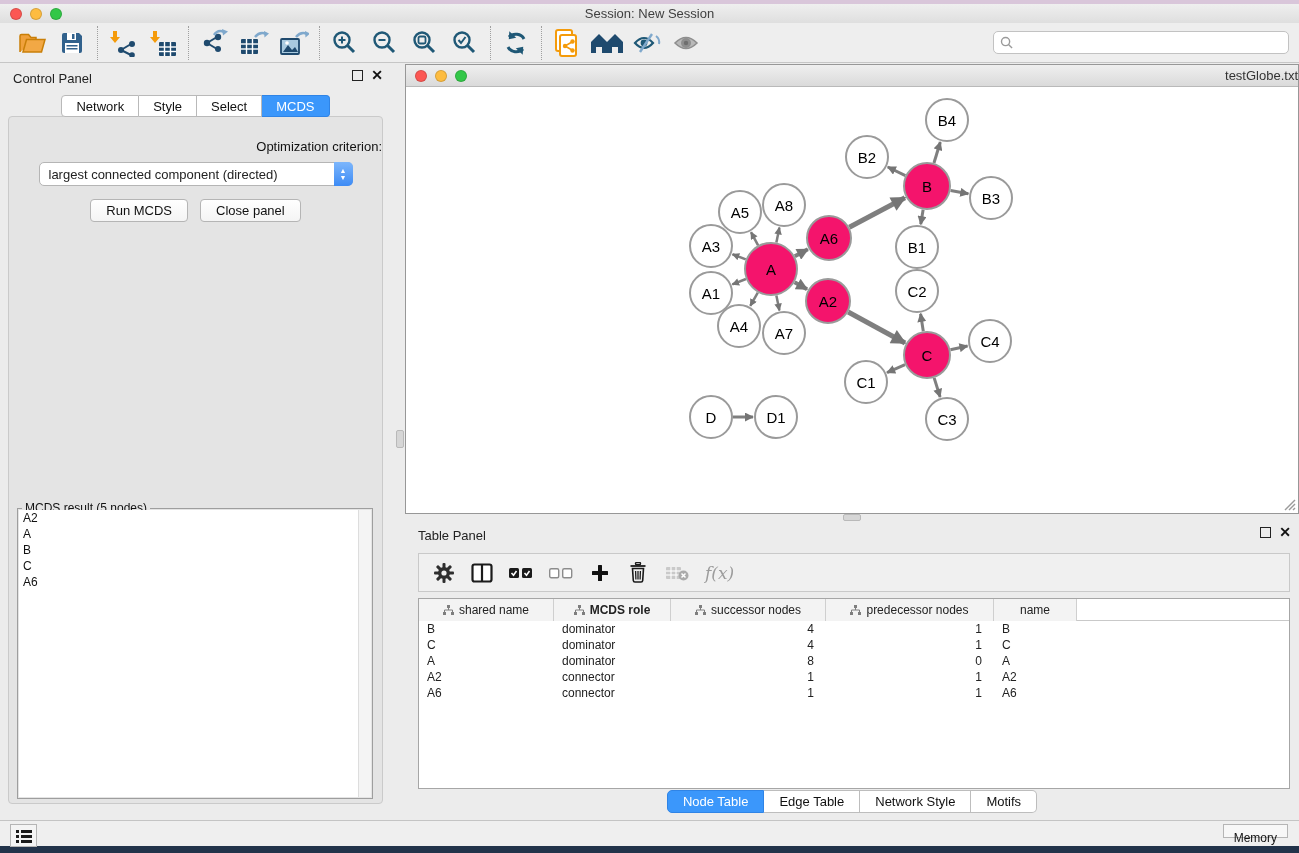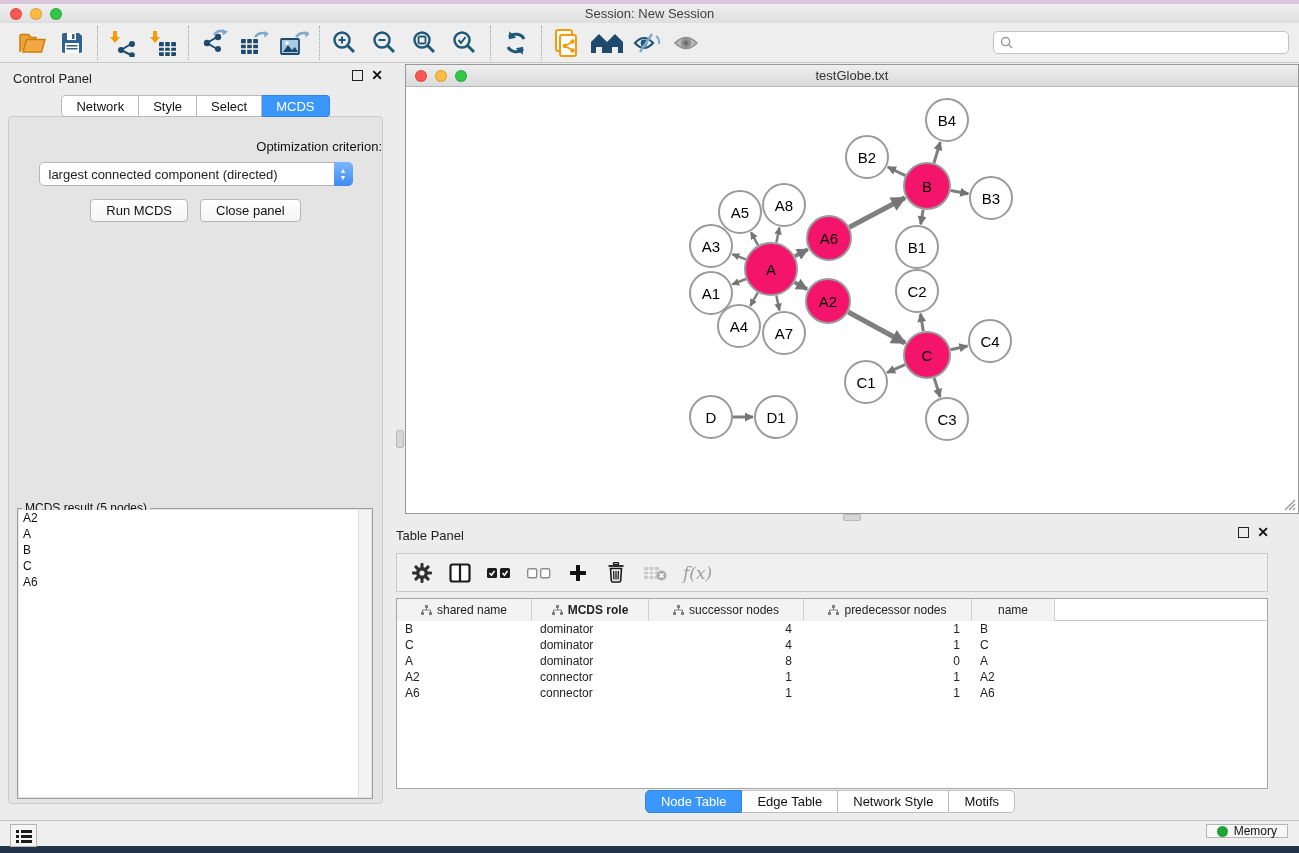--- a/index.html
+++ b/index.html
@@ -94,29 +94,29 @@
   }
   .result-item { font-size:12px; line-height:16px; padding-left:4px; color:#111; }
 
   
   .net-window {
     position:absolute; left:405px; top:64px; width:894px; height:450px;
     border:1px solid #979797; background:#fff;
   }
   .net-titlebar {
     height:22px; background:linear-gradient(#EFEFEF,#DADADA); border-bottom:1px solid #B9B9B9;
-    position:relative; text-align:center; line-height:22px; font-size:13px; color:#333;
+    position:relative; text-align:right; line-height:22px; font-size:13px; color:#333;
   }
   .net-canvas { position:absolute; left:0; top:22px; right:0; bottom:0; background:#fff; overflow:hidden; }
   .resize-grip { position:absolute; right:2px; bottom:2px; width:13px; height:13px; }
   .grip-v { position:absolute; left:396px; top:430px; width:8px; height:18px; background:#D6D6D6; border:1px solid #B9B9B9; border-radius:2px; }
   .grip-h { position:absolute; left:843px; top:514px; width:18px; height:7px; background:#D6D6D6; border:1px solid #B9B9B9; border-radius:2px; }
 
   
-  .table-panel { position:absolute; left:383px; top:521px; width:894px; bottom:33px; background:#ECECEC; }
+  .table-panel { position:absolute; left:405px; top:521px; width:894px; bottom:33px; background:#ECECEC; }
   .tp-toolbar {
     position:absolute; left:13px; right:9px; top:32px; height:39px;
     background:#F0F0F0; border:1px solid #C9C9C9;
     display:flex; align-items:center; gap:16px; padding-left:14px;
   }
   .tp-icon { display:flex; align-items:center; justify-content:center; min-width:22px; height:24px; }
   .fx { font-family:"DejaVu Serif", serif; font-style:italic; color:#9C9C9C; font-size:17px; }
 
   .tp-table {
     position:absolute; left:13px; right:9px; top:77px; height:191px;
@@ -146,21 +146,21 @@
     position:absolute; left:0; right:0; bottom:7px; height:26px;
     background:#EFEFEF; border-top:1px solid #C4C4C4;
   }
   .status-left-btn {
     position:absolute; left:10px; top:3px; width:27px; height:23px;
     background:#F4F4F4; border:1px solid #B5B5B5; display:flex; align-items:center; justify-content:center;
   }
   .memory-btn {
     position:absolute; right:11px; top:3px; height:14px; padding:0 10px;
     background:#F7F7F7; border:1px solid #B5B5B5;
-    display:flex; align-items:center; gap:6px; font-size:12px; color:#111;
+    display:flex; align-items:center; gap:6px; font-size:12px; color:#111;flex-direction:column;
   }
   .mem-dot { width:11px; height:11px; border-radius:50%; background:#1EA336; }
   .desktop-strip-bottom { position:absolute; left:0; right:0; bottom:0; height:7px; background:#22334A; }
 </style>
 </head>
 <body>
 
 <div class="desktop-strip-top"></div>
 <div class="desktop-strip-bottom"></div>
 

